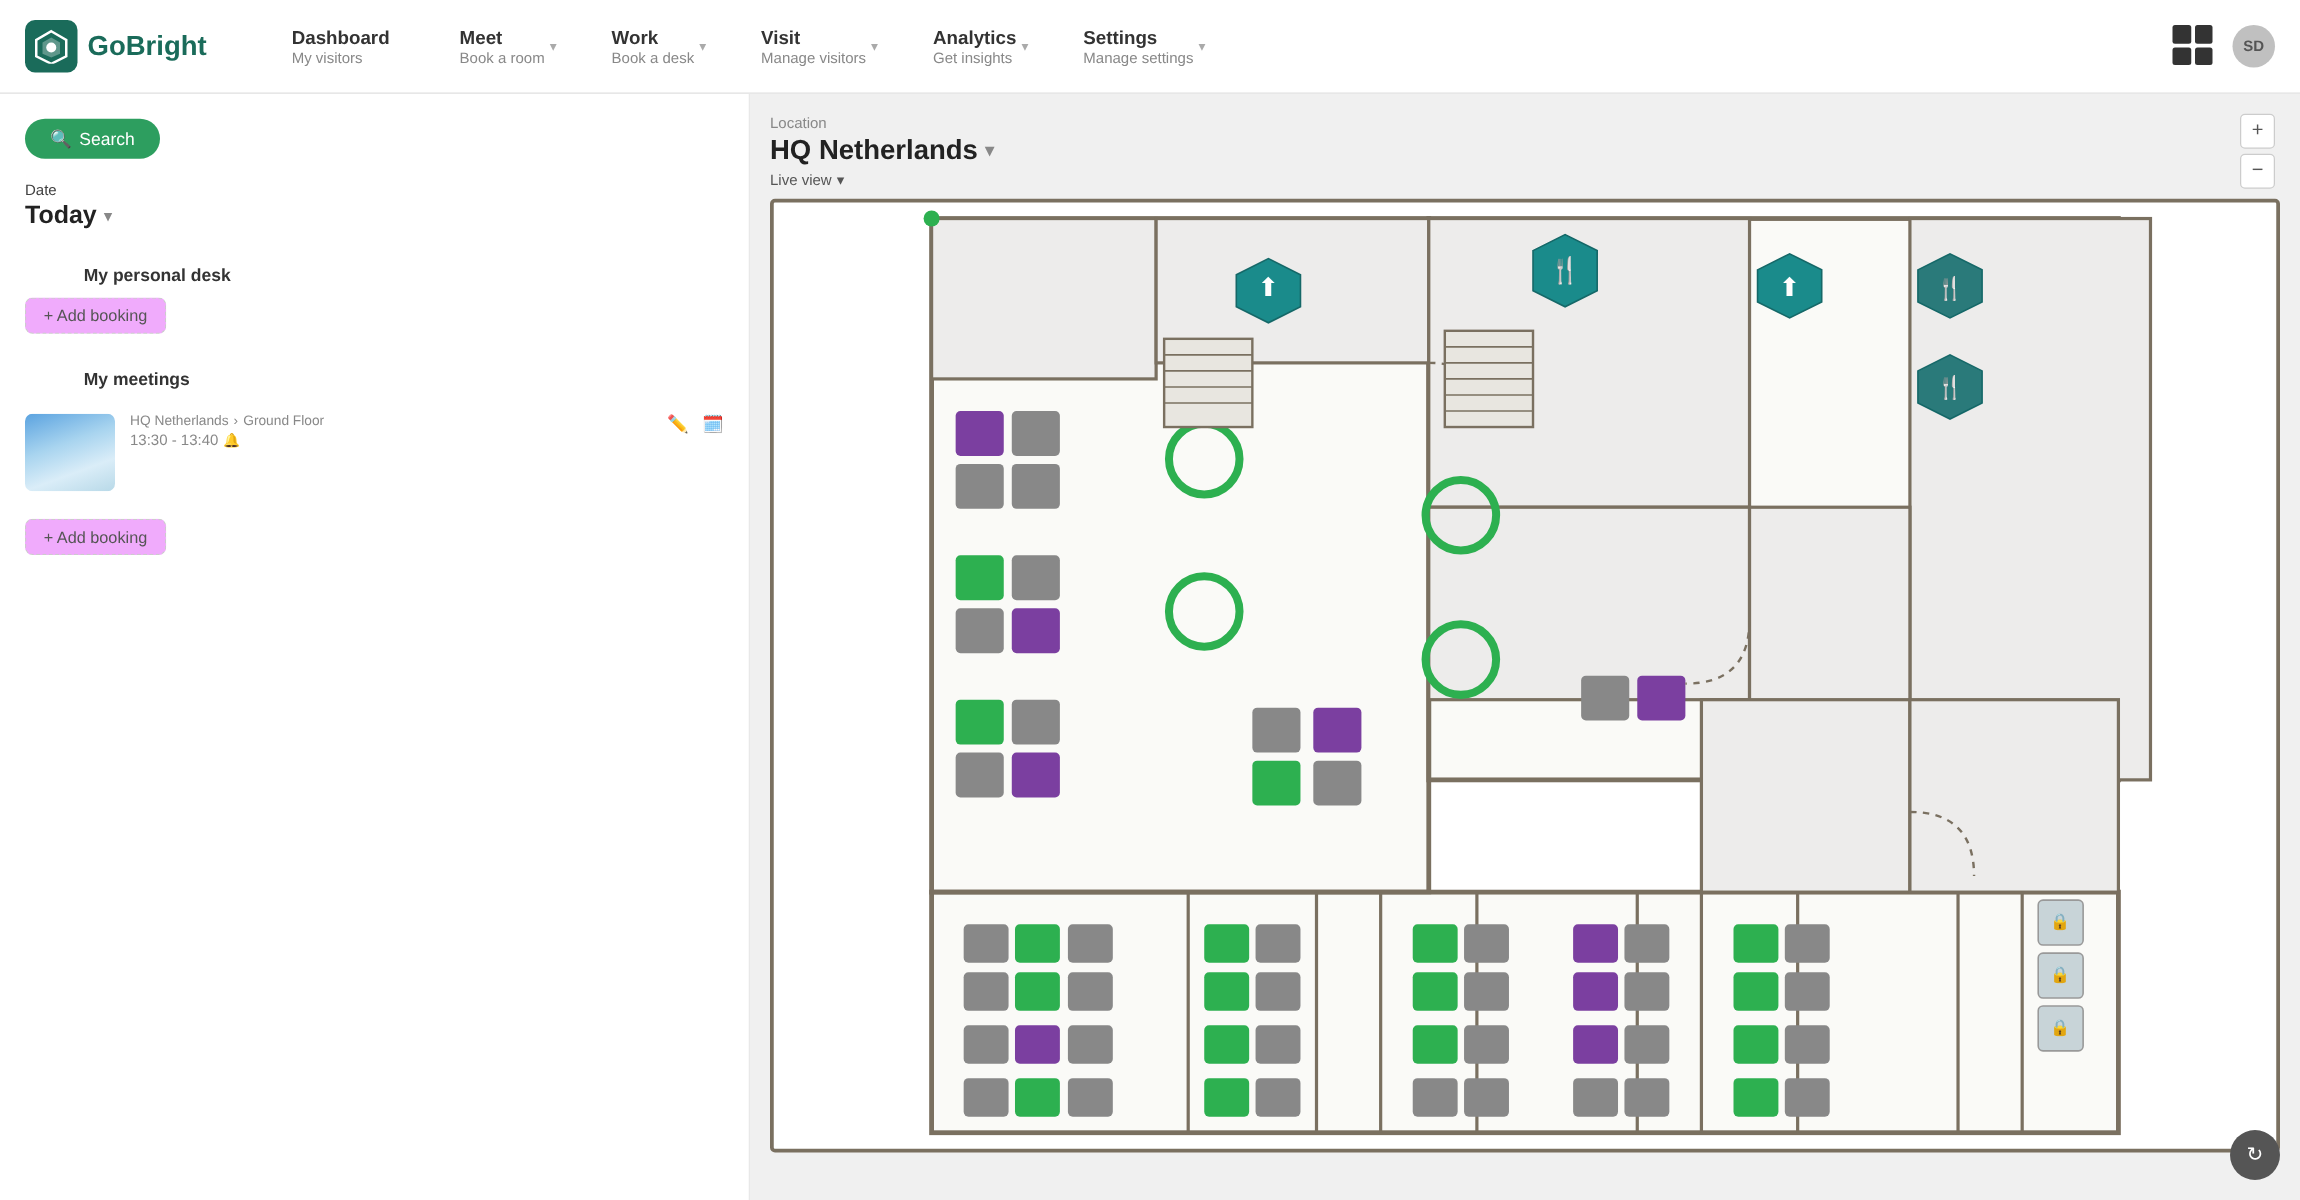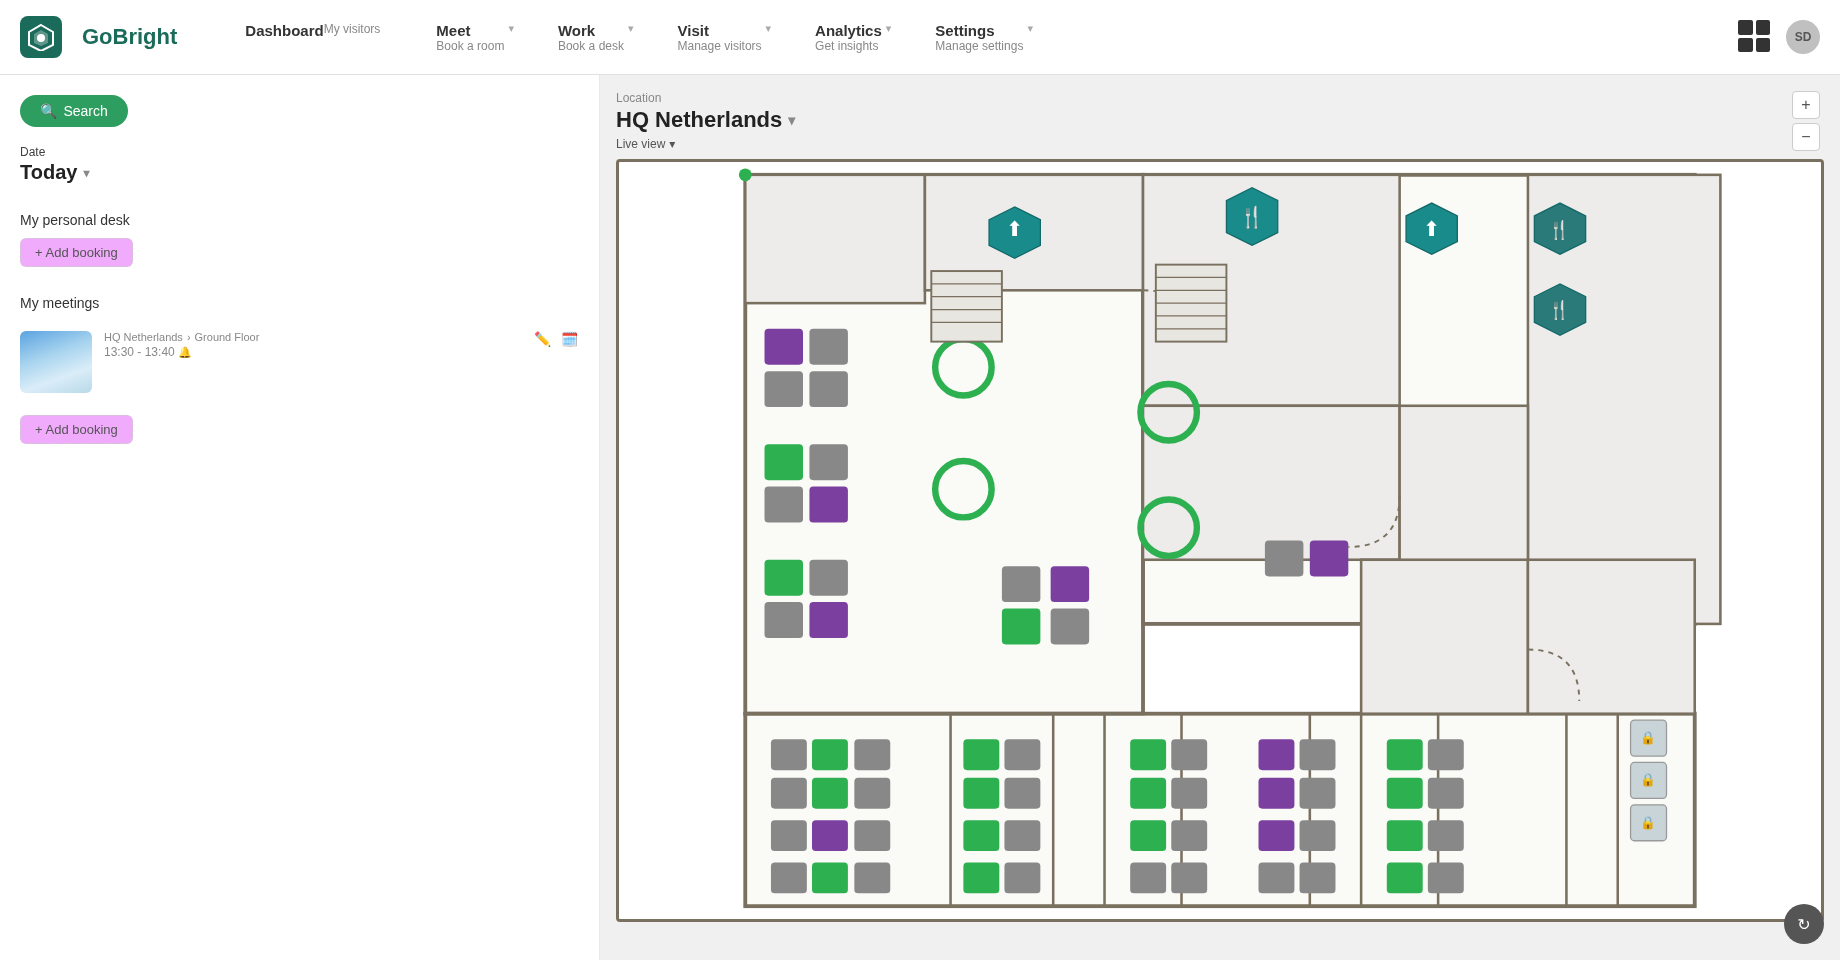--- a/index.html
+++ b/index.html
@@ -1,42 +1,42 @@
 <!DOCTYPE html>
 <html><head>
   <meta charset="utf-8">
   <style>
     * { margin: 0; padding: 0; box-sizing: border-box; }
     body { font-family: -apple-system, BlinkMacSystemFont, 'Segoe UI', sans-serif; background: #f0f0f0; width: 1840px; height: 960px; overflow: hidden; }
 
     
     .header { background: white; height: 75px; display: flex; align-items: center; padding: 0 20px; border-bottom: 1px solid #e0e0e0; position: relative; z-index: 10; }
-    .logo { display: flex; align-items: center; gap: 20px; margin-right: 40px; justify-content: center; }
+    .logo { display: flex; align-items: center; gap: 8px; margin-right: 40px; justify-content: center; }
     .logo-icon { width: 42px; height: 42px; background: #1a6b5a; border-radius: 8px; display: flex; align-items: center; justify-content: center; }
     .logo-text { font-size: 22px; font-weight: 700; color: #1a6b5a; }
     .nav { display: flex; gap: 0; flex: 1; }
-    .nav-item { display: flex; flex-direction: row; padding: 0 28px; cursor: pointer; position: relative; }
+    .nav-item { display: flex; flex-direction: column; padding: 0 28px; cursor: pointer; position: relative; }
     .nav-item-title { font-size: 15px; font-weight: 600; color: #333; }
     .nav-item-sub { font-size: 12px; color: #888; }
     .header-right { display: flex; align-items: flex-start; gap: 16px; }
     .grid-icon { width: 32px; height: 32px; display: grid; grid-template-columns: 1fr 1fr; gap: 3px; cursor: pointer; }
     .grid-icon-cell { background: #333; border-radius: 2px; }
     .user-avatar { width: 34px; height: 34px; background: #c0c0c0; border-radius: 50%; display: flex; align-items: center; justify-content: center; font-size: 12px; font-weight: 600; color: #555; cursor: pointer; }
 
     
     .main { display: flex; height: calc(960px - 75px); }
 
     
     .sidebar { width: 600px; background: white; padding: 20px; border-right: 1px solid #e8e8e8; overflow-y: auto; }
     .search-btn { background: #2d9e5f; color: white; border: none; border-radius: 20px; padding: 8px 20px; font-size: 14px; cursor: pointer; display: flex; align-items: center; gap: 6px; }
     .date-section { margin-top: 18px; }
     .date-label { font-size: 12px; color: #404040; margin-bottom: 2px; }
     .date-value { font-size: 20px; font-weight: 700; color: #222; display: flex; align-items: center; gap: 6px; cursor: pointer; }
     .date-arrow { font-size: 12px; color: #888; }
-    .section-title { font-size: 14px; font-weight: 400; color: #333; margin-top: 28px; margin-bottom: 10px; }
+    .section-title { font-size: 14px; font-weight: 700; color: #333; margin-top: 28px; margin-bottom: 10px; margin-left: 47px; }
     .add-booking-btn { border: 1px dashed #ccc; background: #f0abfc; color: #555; border-radius: 6px; padding: 6px 14px; font-size: 13px; cursor: pointer; display: flex; align-items: center; gap: 4px; }
     .meeting-card { display: flex; align-items: flex-start; gap: 12px; padding: 10px 0; position: relative; }
     .meeting-image { width: 72px; height: 62px; border-radius: 6px; overflow: hidden; background: linear-gradient(135deg, #4a90d9 0%, #87ceeb 50%, #c8e6f5 100%); flex-shrink: 0; }
     .meeting-image-inner { width: 100%; height: 100%; background: linear-gradient(160deg, #5ba3e0 0%, #a8d4ef 40%, #daedf8 70%, #b8d9e8 100%); }
     .meeting-info { flex: 1; }
     .meeting-breadcrumb { font-size: 11px; color: #888; margin-bottom: 2px; display: flex; align-items: center; gap: 4px; }
     .meeting-name { font-size: 16px; font-weight: 700; color: #222; margin-bottom: 3px; }
     .meeting-time { font-size: 12px; color: #888; display: flex; align-items: center; gap: 4px; }
     .meeting-icons { position: absolute; right: 0; top: 10px; display: flex; gap: 10px; }
     .meeting-icon { color: #aaa; font-size: 14px; cursor: pointer; }
@@ -52,21 +52,21 @@
     .map-controls { position: absolute; right: 20px; top: 16px; display: flex; flex-direction: column; gap: 4px; }
     .map-control-btn { width: 28px; height: 28px; background: white; border: 1px solid #ccc; border-radius: 4px; cursor: pointer; display: flex; align-items: center; justify-content: center; font-size: 16px; color: #555; }
 
     
     .floor-plan { background: white; border: 3px solid #7a7060; border-radius: 4px; width: 100%; height: calc(100% - 90px); position: relative; overflow: hidden; }
     .floor-svg { width: 100%; height: 100%; }
 
     .refresh-btn { position: absolute; bottom: 16px; right: 16px; width: 40px; height: 40px; background: #555; border-radius: 50%; display: flex; align-items: center; justify-content: center; color: white; font-size: 16px; cursor: pointer; }
 
     
-    .nav-group { display: flex; align-items: flex-start; padding: 0 16px 0 28px; cursor: pointer; gap: 4px; }
+    .nav-group { display: flex; align-items: center; padding: 0 16px 0 28px; cursor: pointer; gap: 4px; }
     .nav-group-content { display: flex; flex-direction: column; }
   </style>
 </head>
 <body>
 
 <div class="header">
   <div class="logo">
     <div class="logo-icon">
       <svg width="28" height="28" viewBox="0 0 28 28">
         <polygon points="14,2 26,9 26,22 14,28 2,22 2,9" fill="none" stroke="white" stroke-width="2"></polygon>

